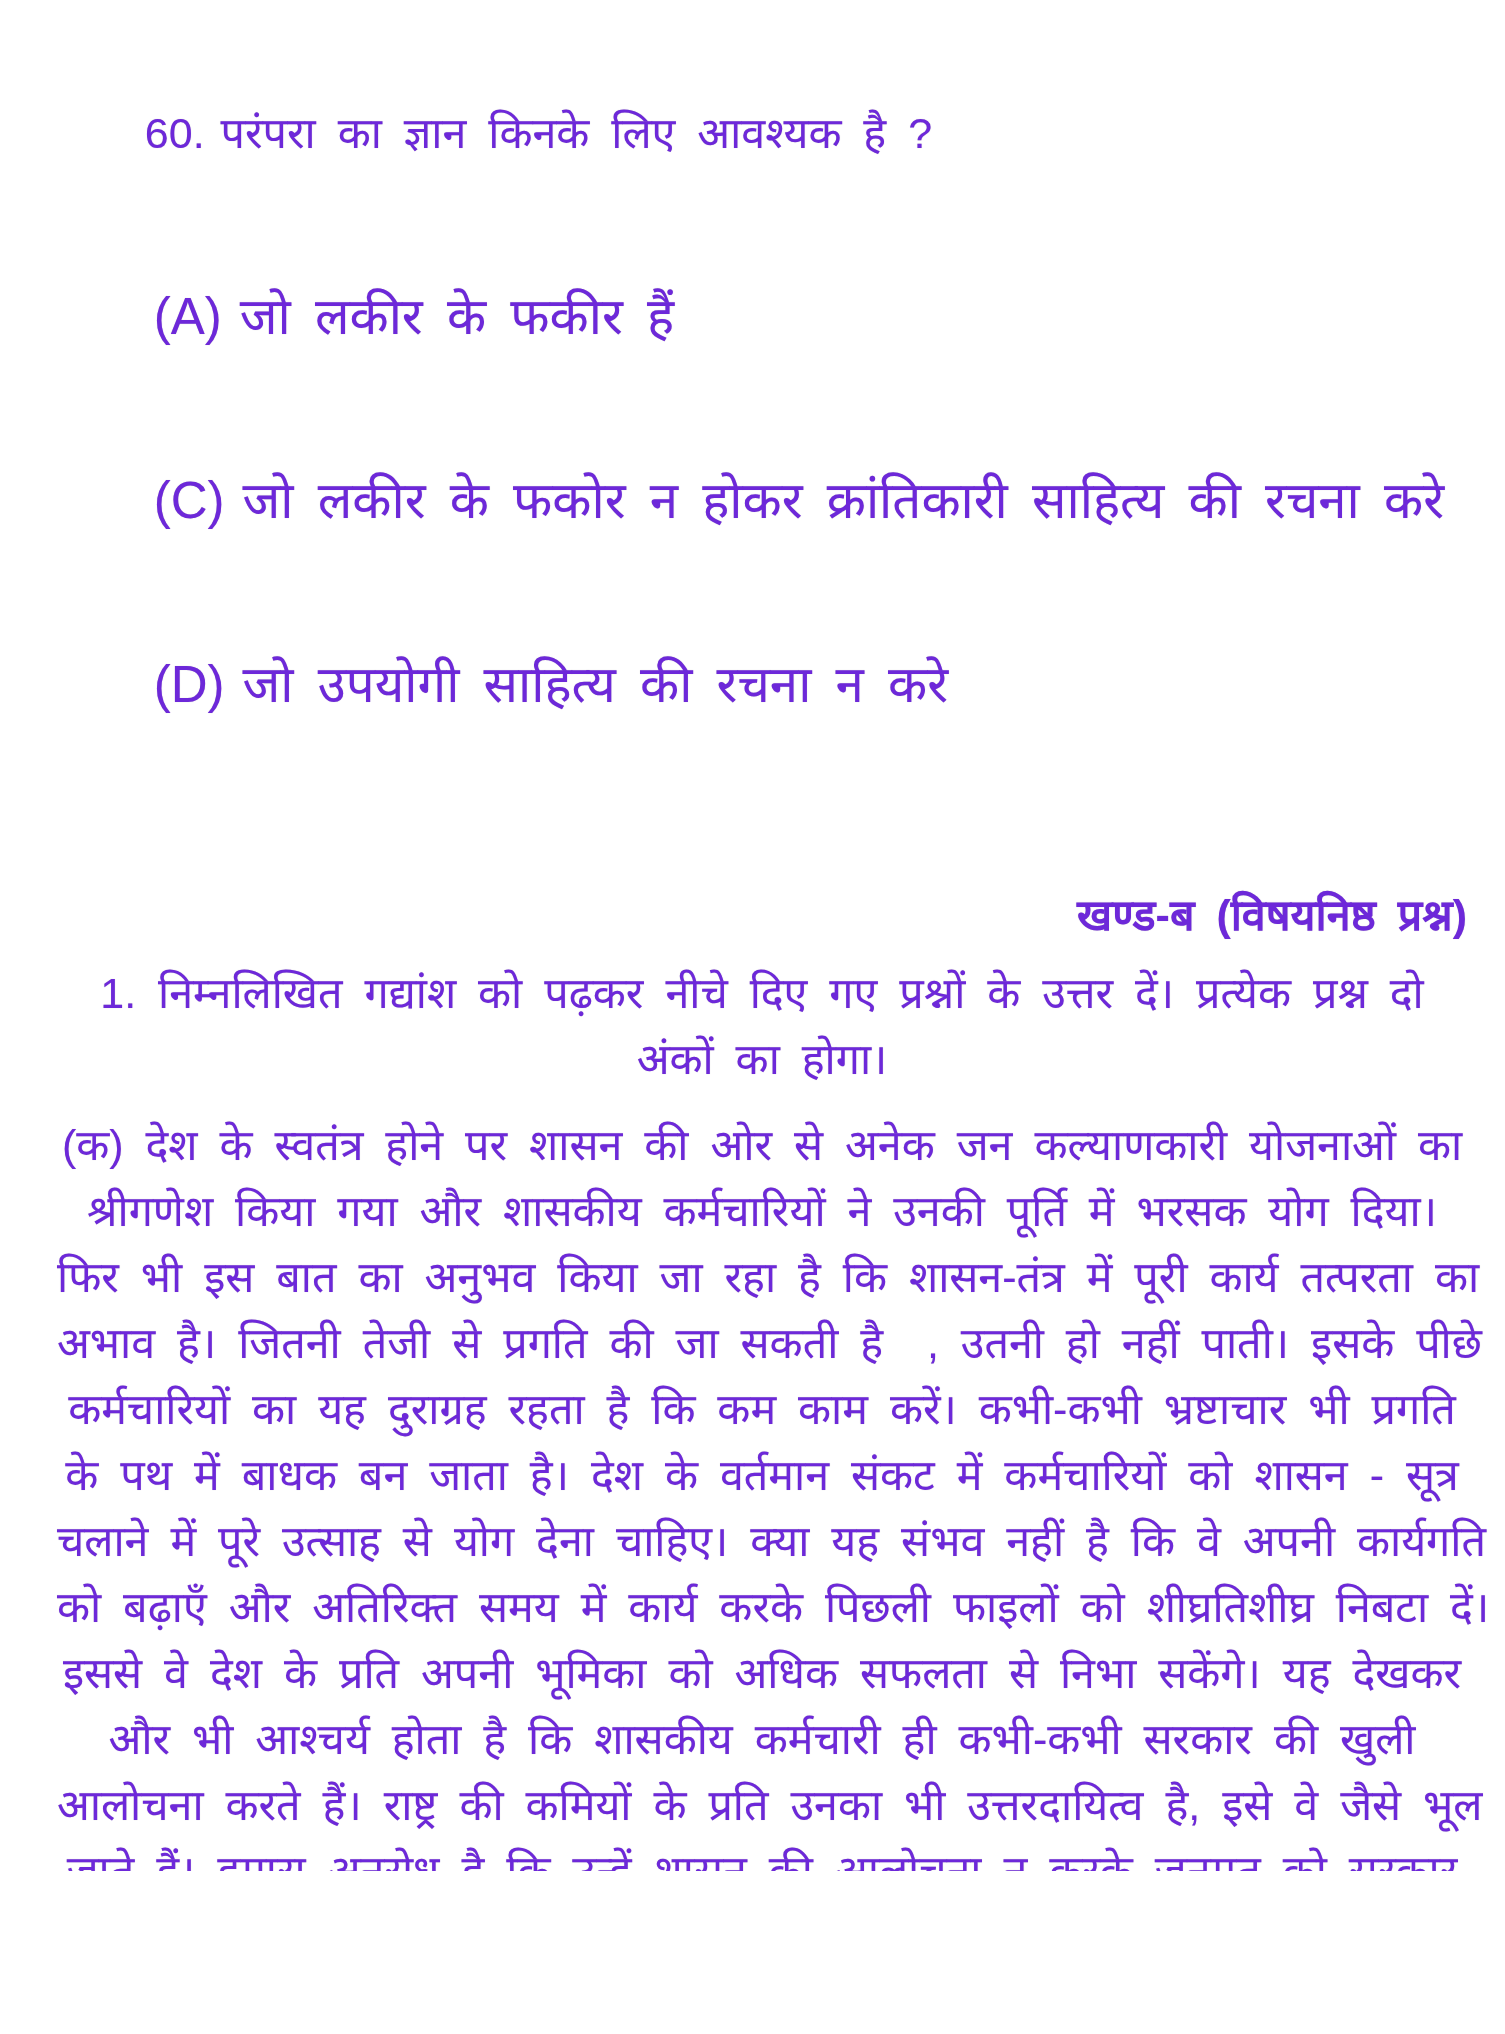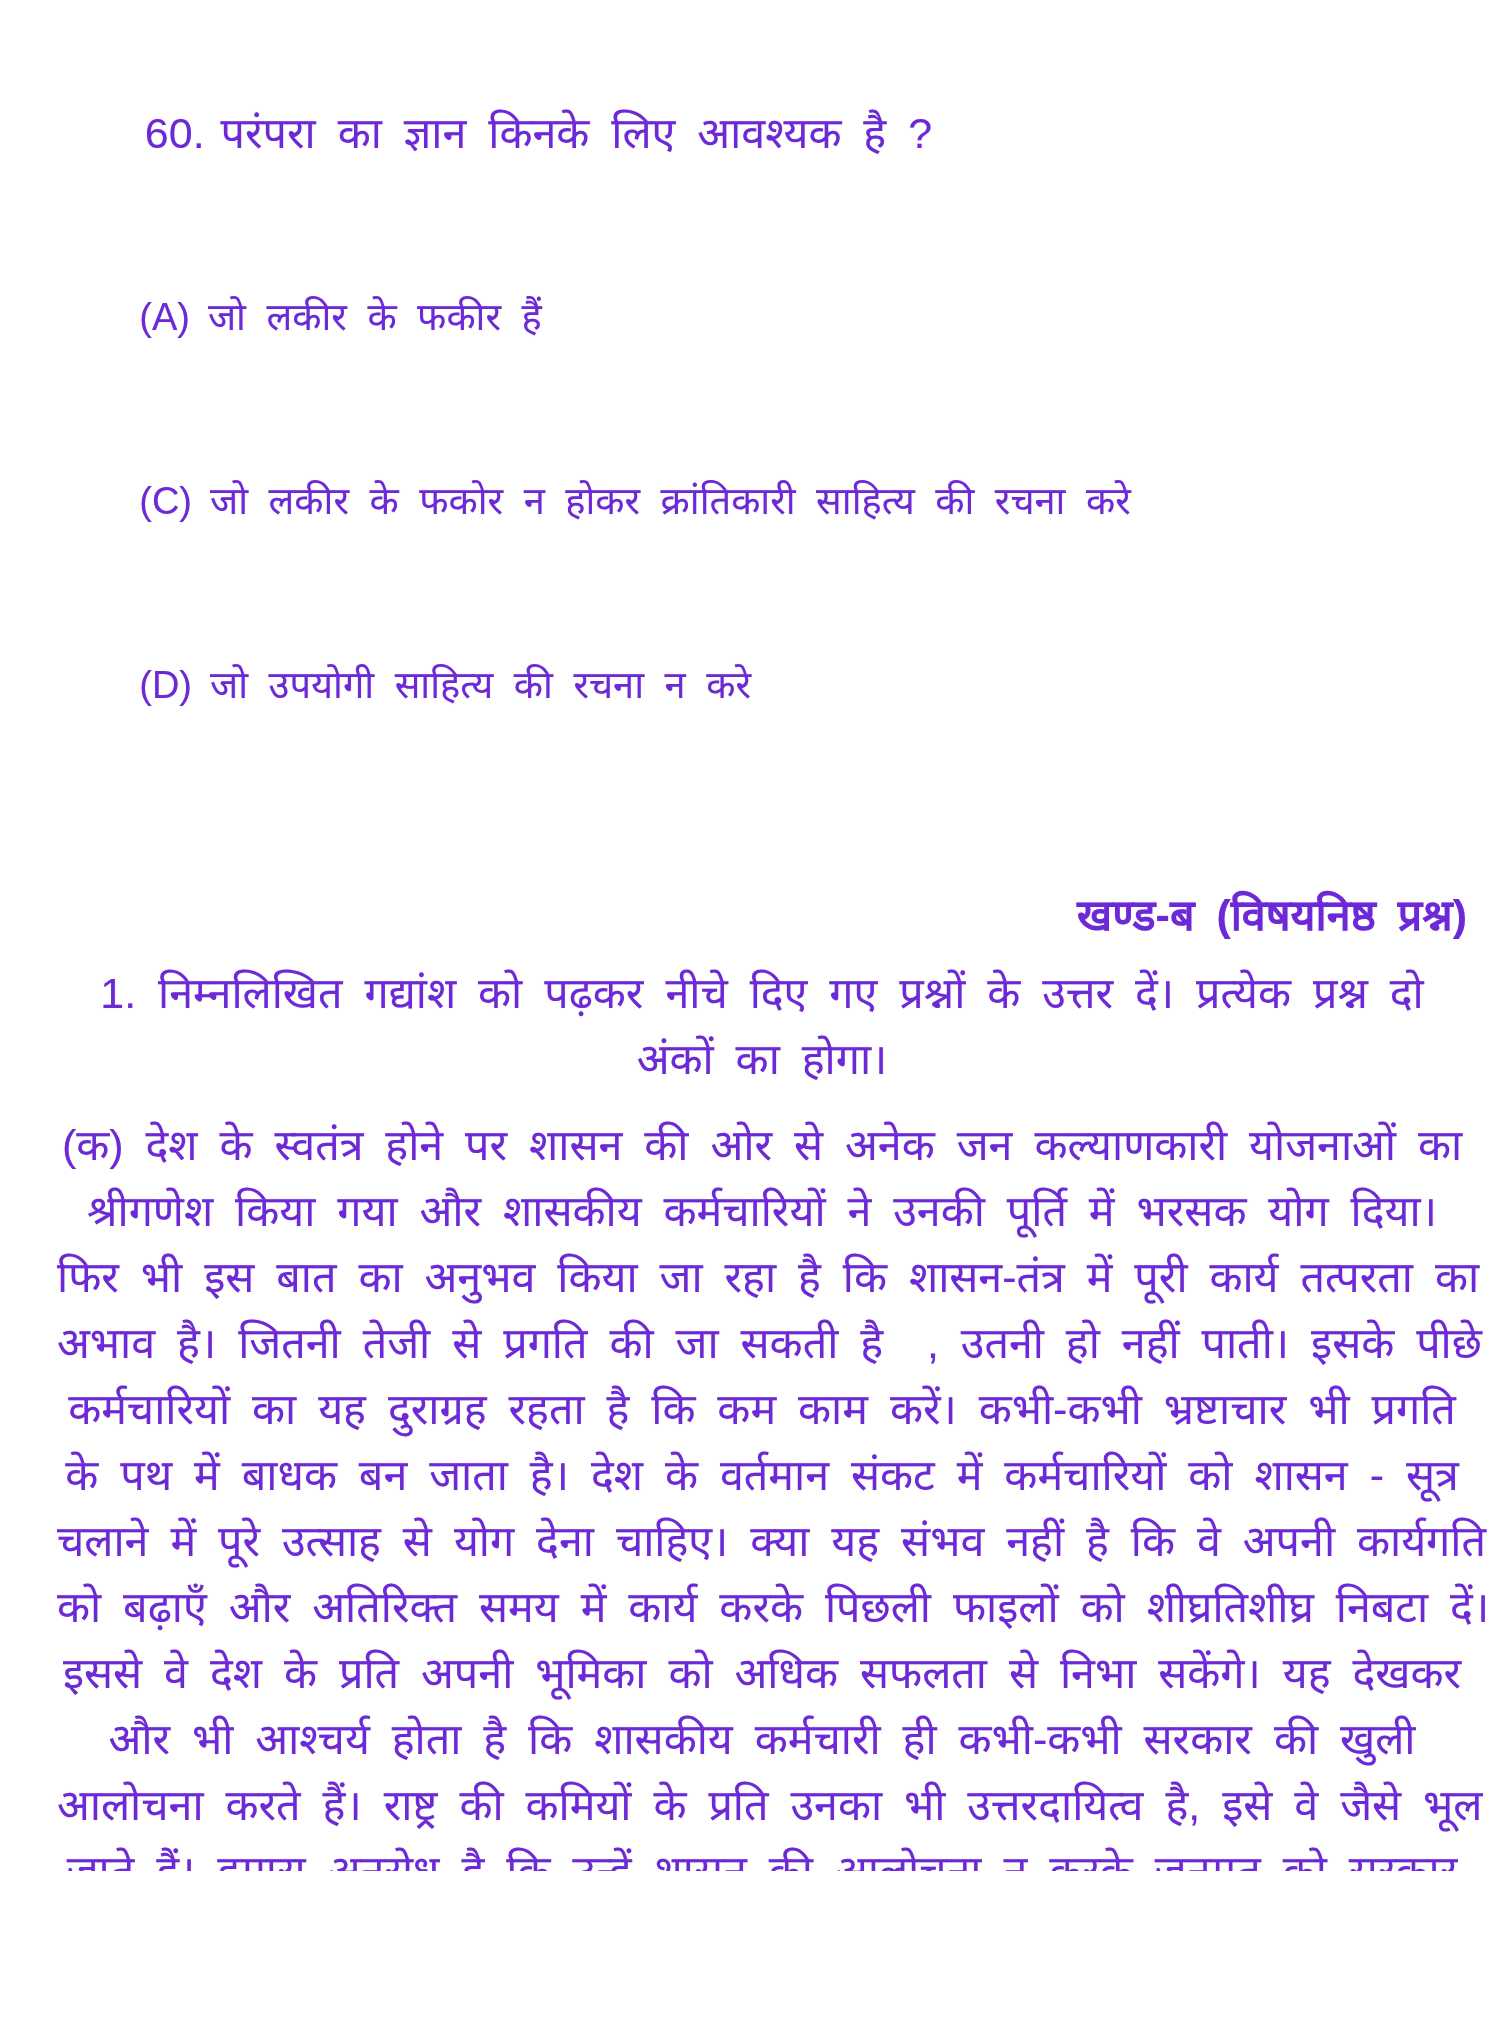--- a/index.html
+++ b/index.html
@@ -16,21 +16,21 @@
     word-spacing: 10px;
     text-shadow: 0 0 1px rgba(0,0,0,0.22);
   }
   .q-line {
     font-size: 43px;
     line-height: 50px;
     white-space: pre;
   }
   .q-num { margin-right: 16px; }
   .option {
-    font-size: 38px;
+    font-size: 51px;
     line-height: 50px;
     margin-top: 34px;
     white-space: pre;
   }
   .opt-label { margin-right: 18px; }
   .section-heading {
     margin: 130px 0 0 0;
     font-size: 43px;
     line-height: 50px;
     font-weight: bold;

